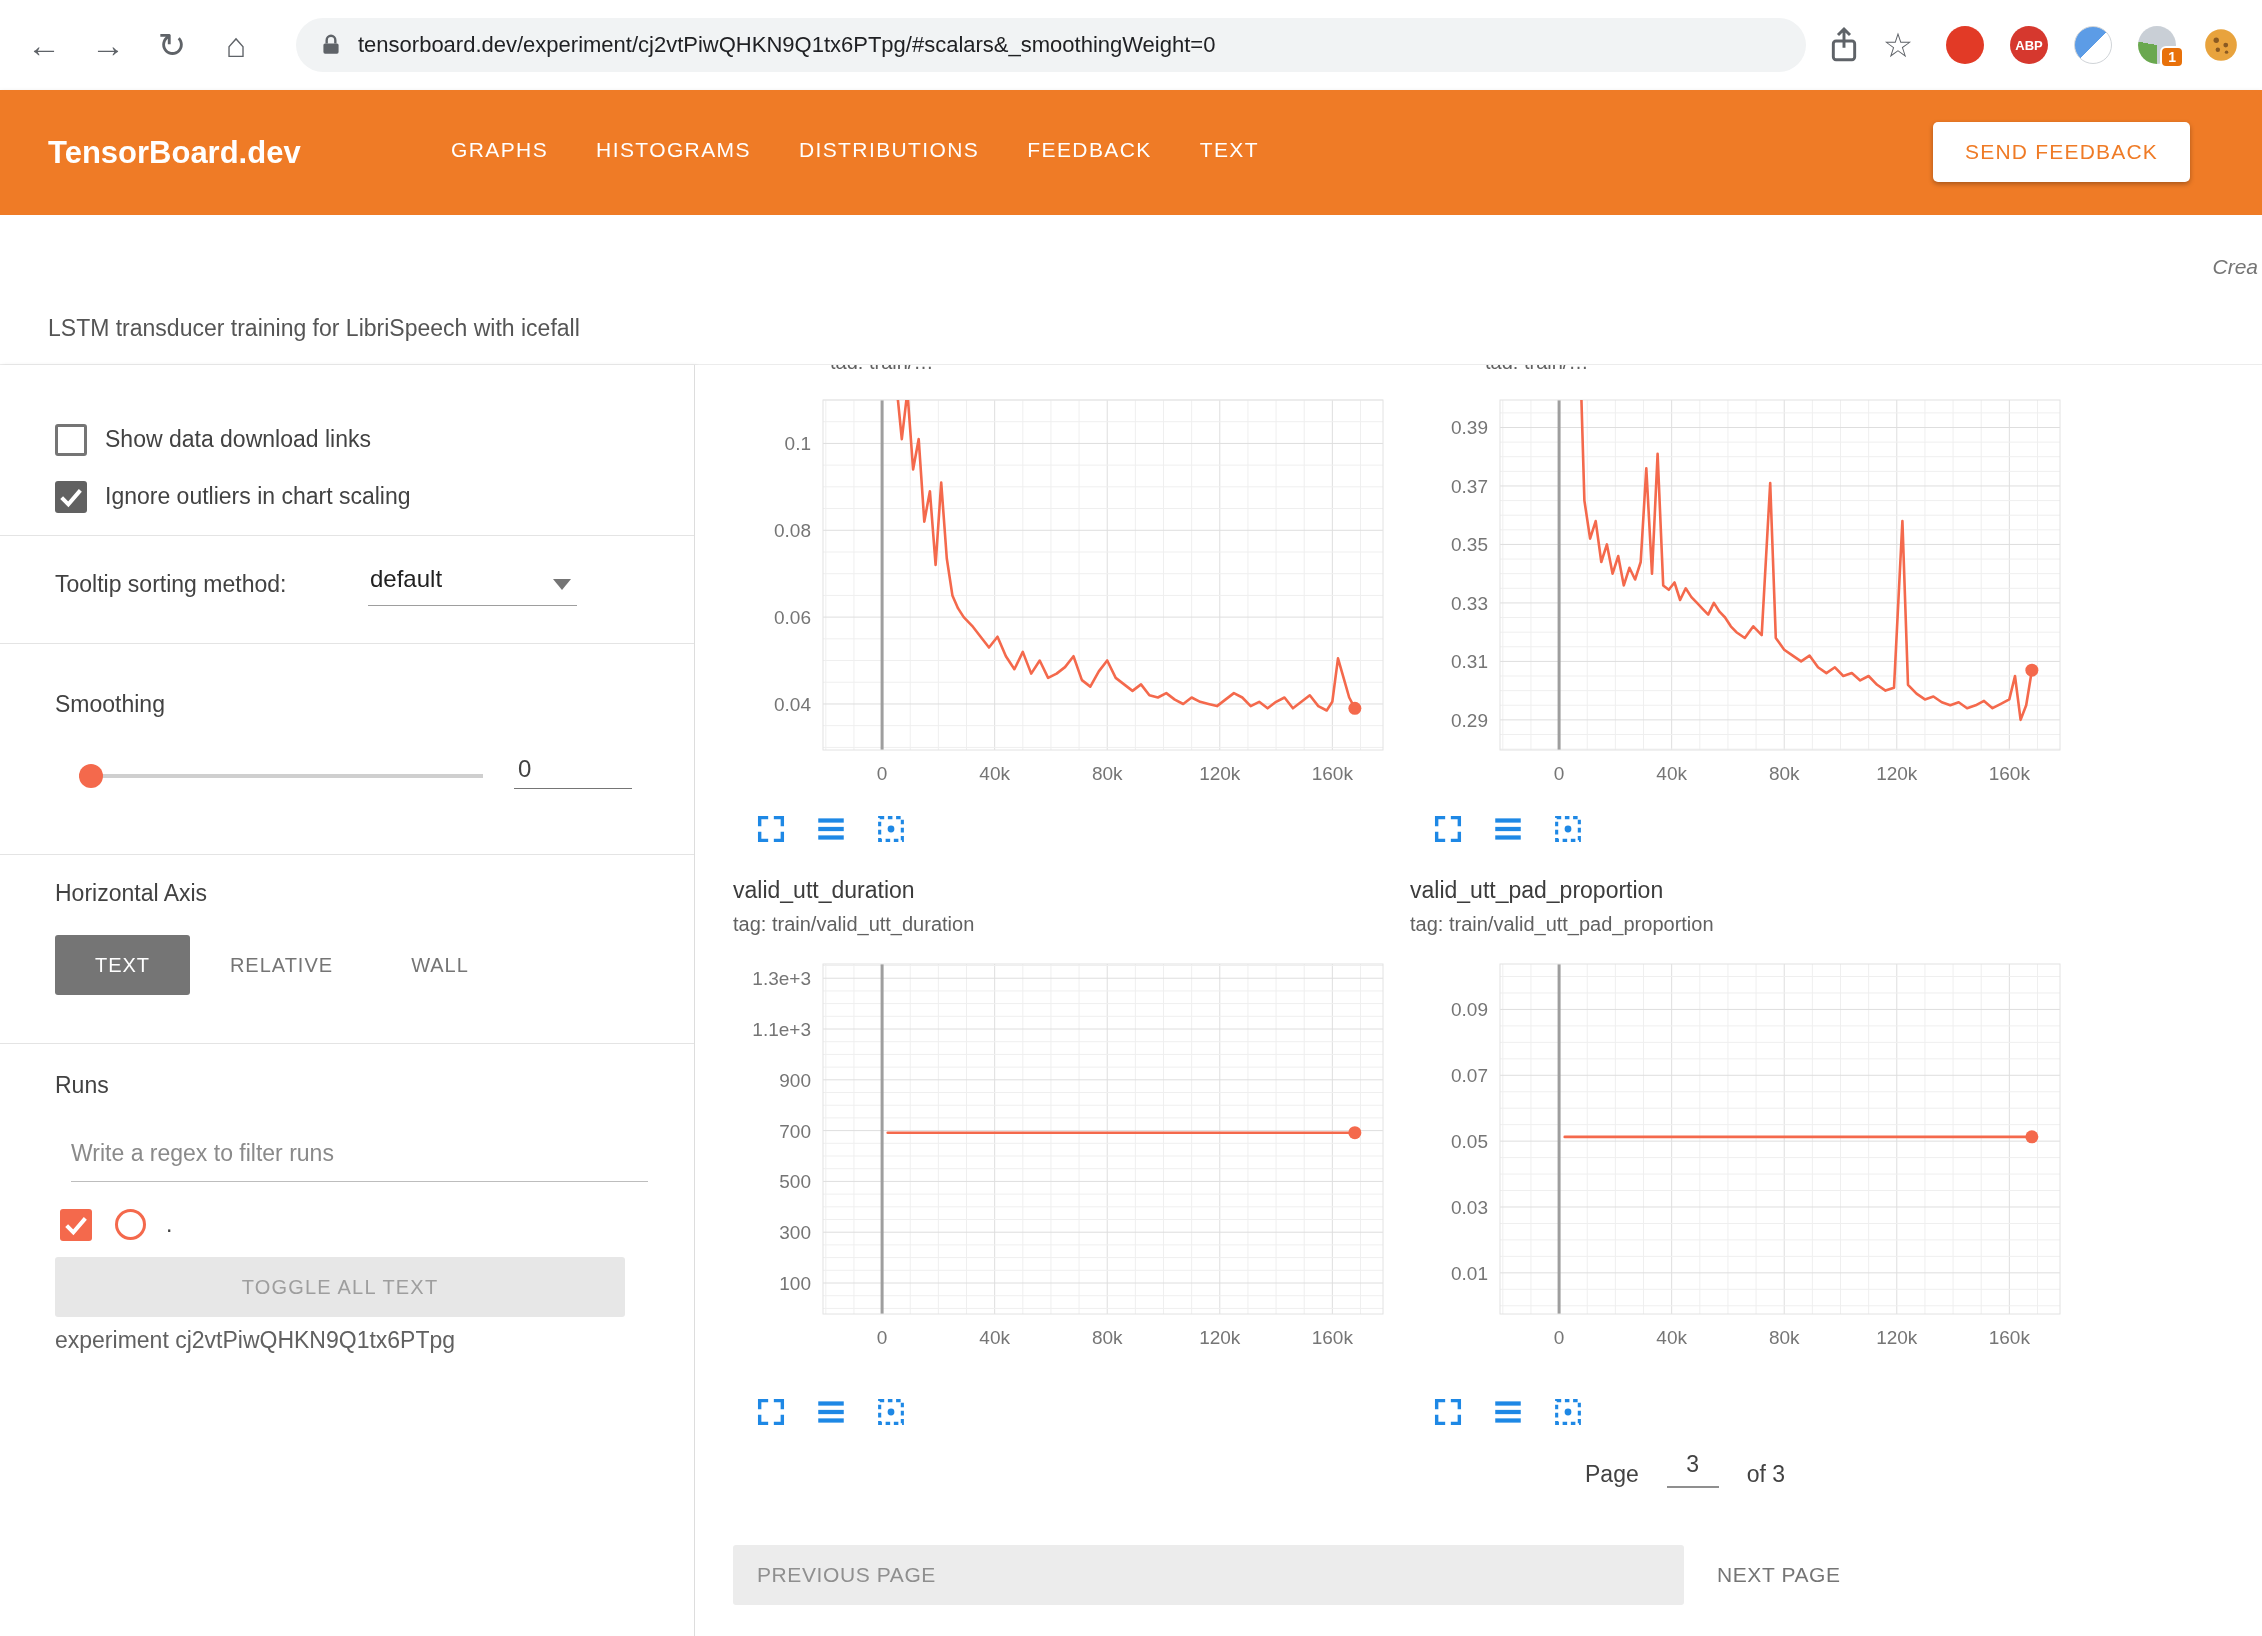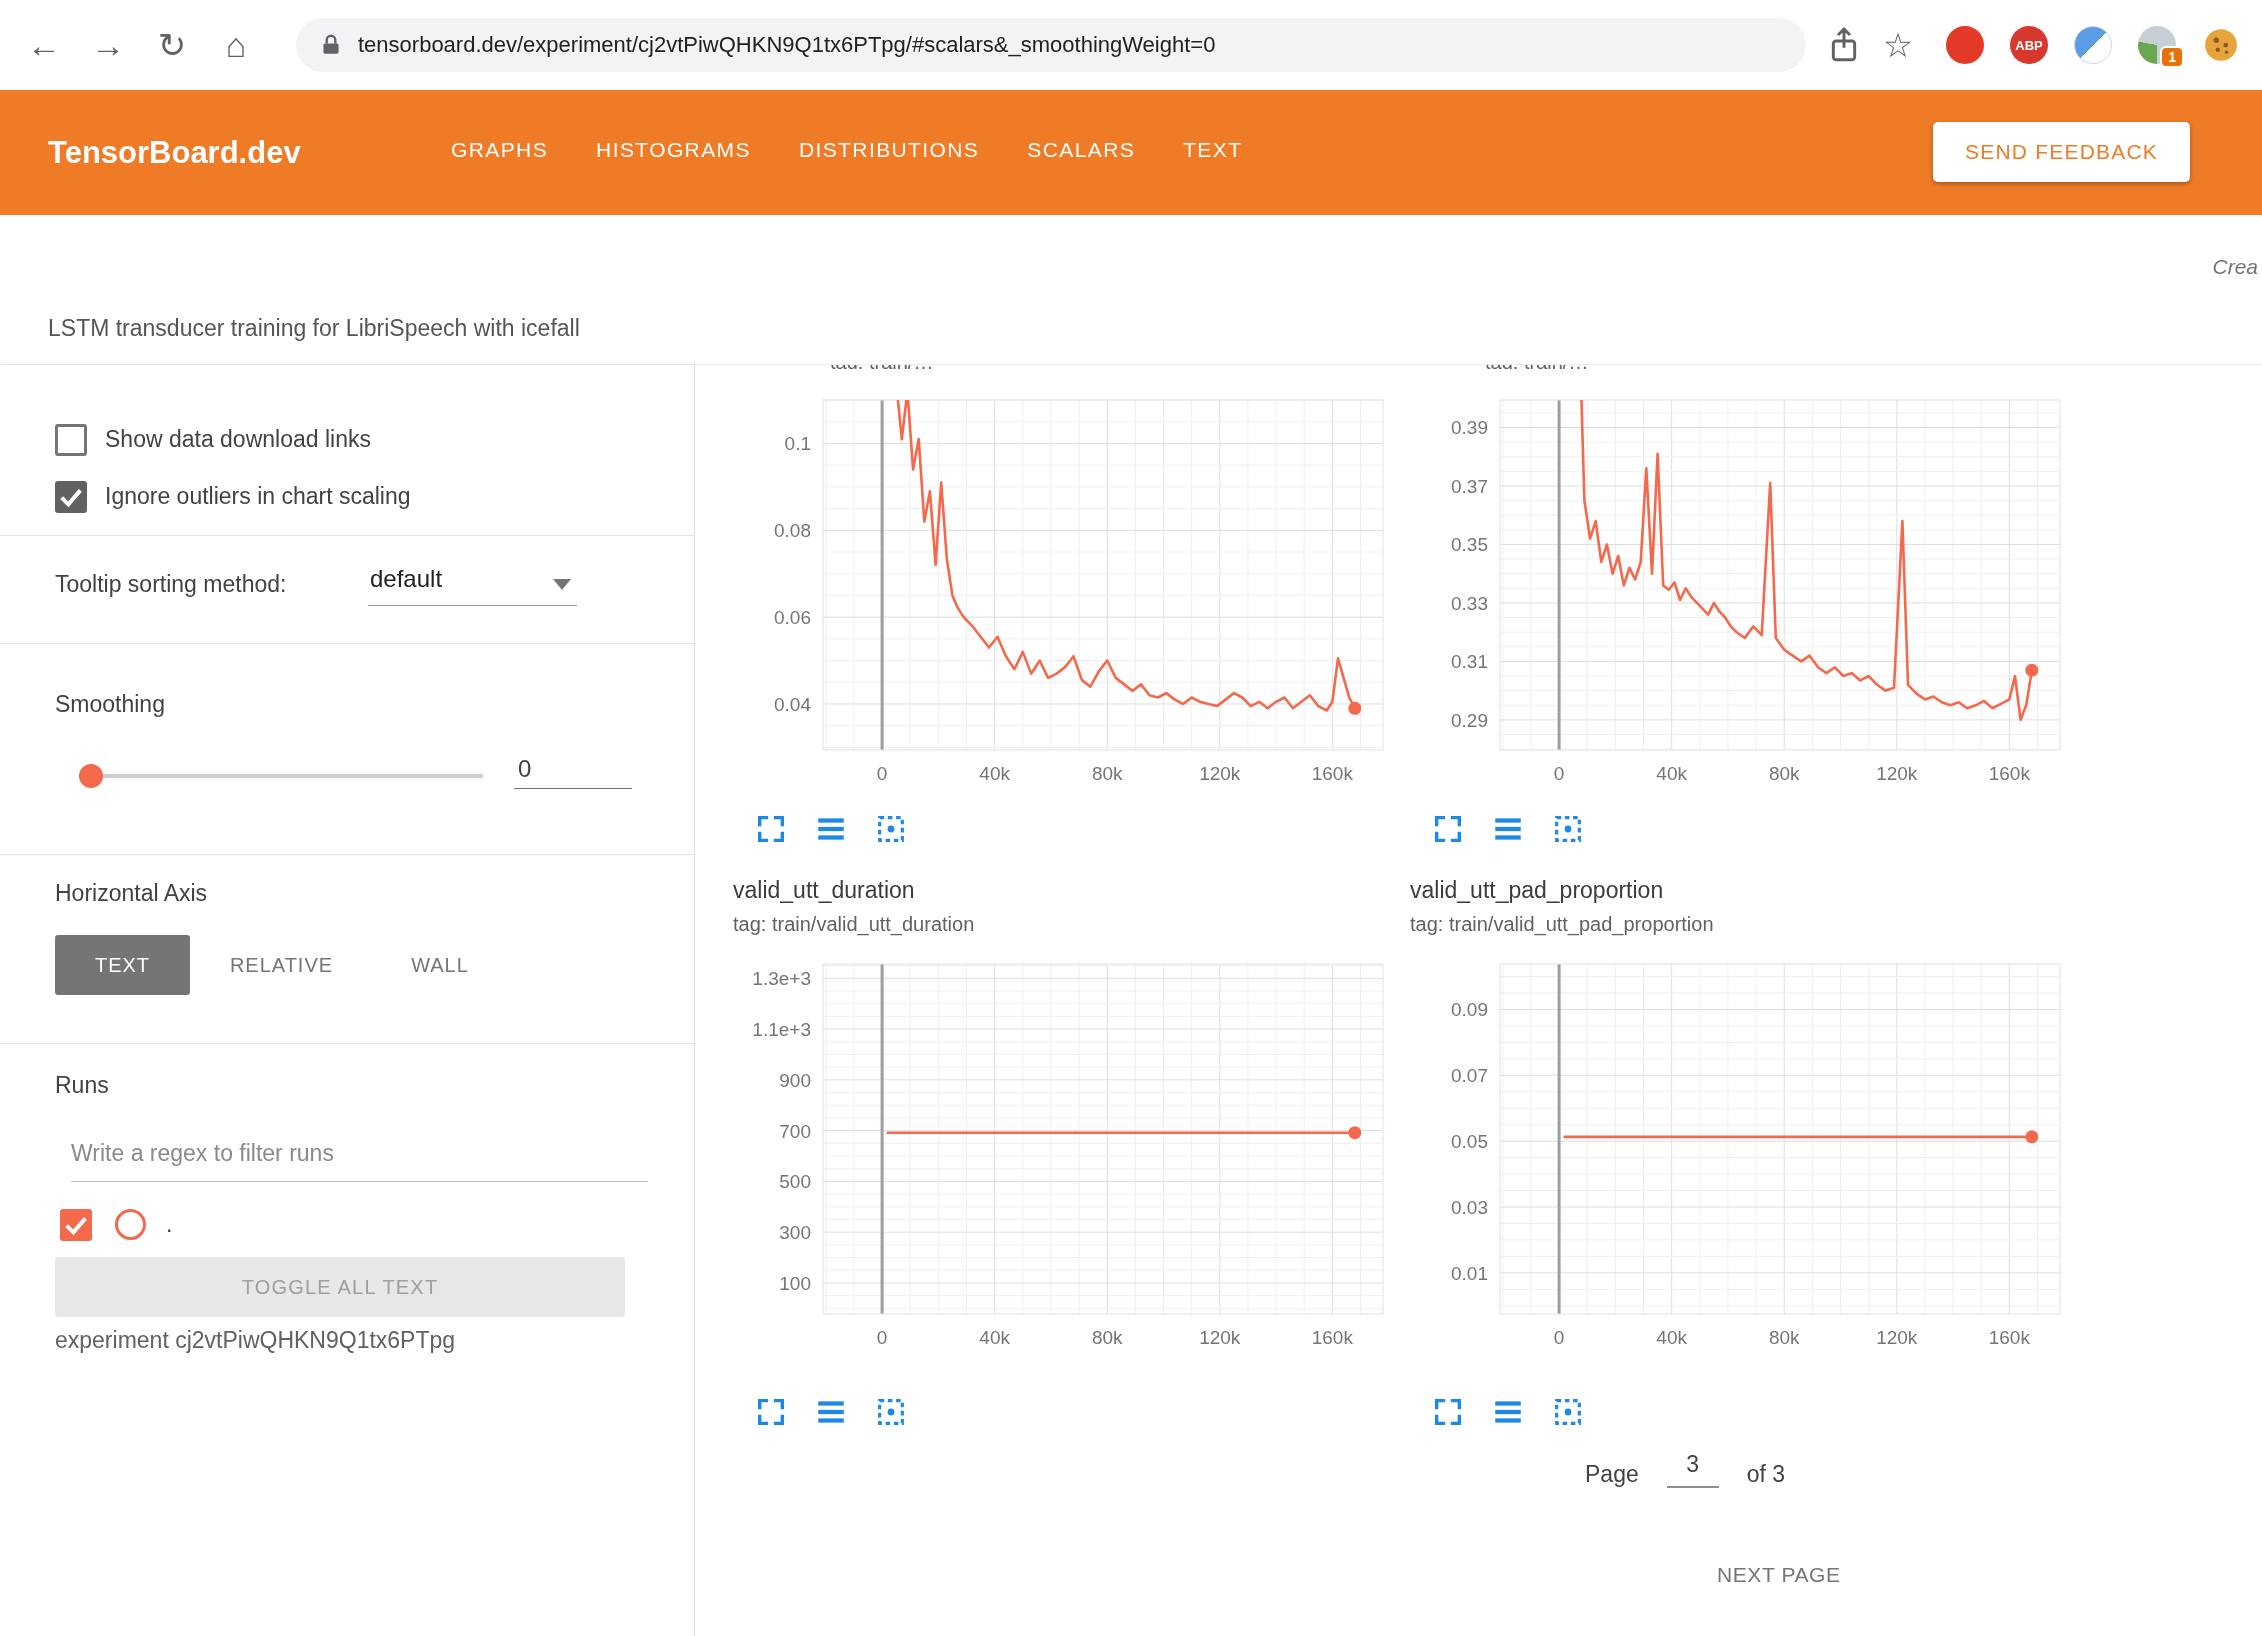--- a/index.html
+++ b/index.html
@@ -142,21 +142,21 @@
       </svg>
     </span>
   </div>
 
   <header class="tbbar">
     <div class="logo">TensorBoard.dev</div>
     <nav class="topnav">
       <div class="navitem">GRAPHS</div>
       <div class="navitem">HISTOGRAMS</div>
       <div class="navitem">DISTRIBUTIONS</div>
-      <div class="navitem">SCALARS</div>
+      <div class="navitem">FEEDBACK</div>
       <div class="navitem">TEXT</div>
     </nav>
     <button class="feedback">SEND FEEDBACK</button>
   </header>
 
   <div class="strip">
     <div class="created">Crea</div>
     <div class="exp-title">LSTM transducer training for LibriSpeech with icefall</div>
   </div>
 
@@ -567,16 +567,17 @@
           </span>
       </div>
     </div>
 
     <div class="pagination">
       <span>Page</span>
       <input class="pg-input" value="3" style="">
       <span>of 3</span>
     </div>
 
+    <button class="pager-prev">PREVIOUS PAGE</button>
     <div class="pager-next">NEXT PAGE</div>
 
   </main>
 </div>
 
 </body></html>

